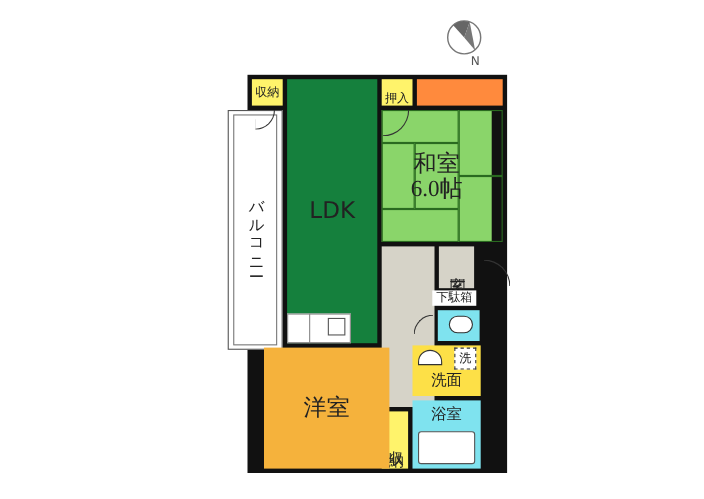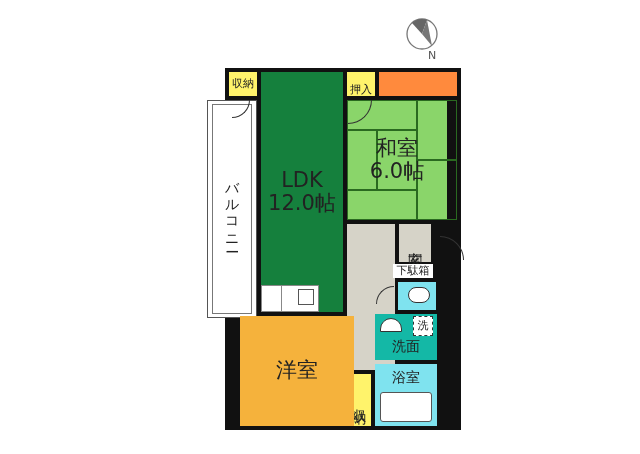--- a/index.html
+++ b/index.html
@@ -32,59 +32,58 @@
   <span class="vtext mid">バルコニー</span>
 </div>
 <div class="abs" style="left:212px;top:104px;width:40px;height:210px;border:1px solid #777;"></div>
 
 <div class="room small" style="left:229px;top:72px;width:28px;height:24px;background:#fff36b;">
   <span>収納</span>
 </div>
 
 <div class="room big" style="left:261px;top:72px;width:82px;height:240px;background:#15803d;">
   <span>LDK</span>
-  <span>12.0帖</span>
 </div>
 
 <div class="abs" style="left:261px;top:285px;width:58px;height:27px;background:#fff;border:1px solid #888;"></div>
 <div class="abs" style="left:298px;top:289px;width:16px;height:16px;border:1px solid #555;background:#fff;"></div>
 <div class="abs" style="left:281px;top:285px;width:1px;height:27px;background:#888;"></div>
 
 <div class="room small" style="left:347px;top:72px;width:28px;height:24px;background:#fff36b;justify-content:flex-end;">
   <span>押入</span>
 </div>
 <div class="abs" style="left:379px;top:72px;width:78px;height:24px;background:#ff8a3d;"></div>
 
 <div class="room" style="left:347px;top:100px;width:100px;height:120px;background:#8ad56a;">
   <div class="tatami" style="left:0;top:0;width:70px;height:30px;"></div>
   <div class="tatami" style="left:70px;top:0;width:40px;height:60px;"></div>
   <div class="tatami" style="left:0;top:30px;width:30px;height:60px;"></div>
   <div class="tatami" style="left:30px;top:30px;width:40px;height:60px;"></div>
   <div class="tatami" style="left:70px;top:60px;width:40px;height:60px;"></div>
   <div class="tatami" style="left:0;top:90px;width:70px;height:30px;"></div>
   <span class="big" style="position:relative;">和室</span>
-  <span class="big" style="position:relative;">6.0帖</span>
+  <span class="big" style="position:relative;font-family:Liberation Serif, serif;">6.0帖</span>
 </div>
 
 <div class="abs" style="left:347px;top:224px;width:48px;height:146px;background:#d6d3c8;"></div>
 
 <div class="room mid" style="left:399px;top:224px;width:32px;height:38px;background:#d6d3c8;">
   <span class="vtext">玄関</span>
 </div>
 <div class="door-arc" style="left:440px;top:236px;width:24px;height:24px;border-radius:0 24px 0 0;border-left:none;border-bottom:none;"></div>
 
 <div class="room small" style="left:393px;top:264px;width:40px;height:14px;background:#fff;">
   <span>下駄箱</span>
 </div>
 
 <div class="abs" style="left:398px;top:282px;width:38px;height:28px;background:#7fe3ef;">
   <div class="abs" style="left:10px;top:5px;width:22px;height:16px;border:1px solid #333;border-radius:8px;background:#fff;"></div>
 </div>
 
-<div class="room mid" style="left:375px;top:314px;width:62px;height:46px;background:#14b8a6;">
+<div class="room mid" style="left:375px;top:314px;width:62px;height:46px;background:#fde047;">
   <span style="margin-top:20px;">洗面</span>
 </div>
 <div class="abs" style="left:380px;top:318px;width:22px;height:14px;border:1px solid #333;border-radius:11px 11px 0 0;background:#fff;"></div>
 <div class="room small" style="left:413px;top:316px;width:20px;height:20px;border:1px dashed #333;background:#fff;">
   <span>洗</span>
 </div>
 
 <div class="room mid" style="left:375px;top:364px;width:62px;height:62px;background:#7fe3ef;justify-content:flex-start;">
   <span style="margin-top:6px;">浴室</span>
 </div>

